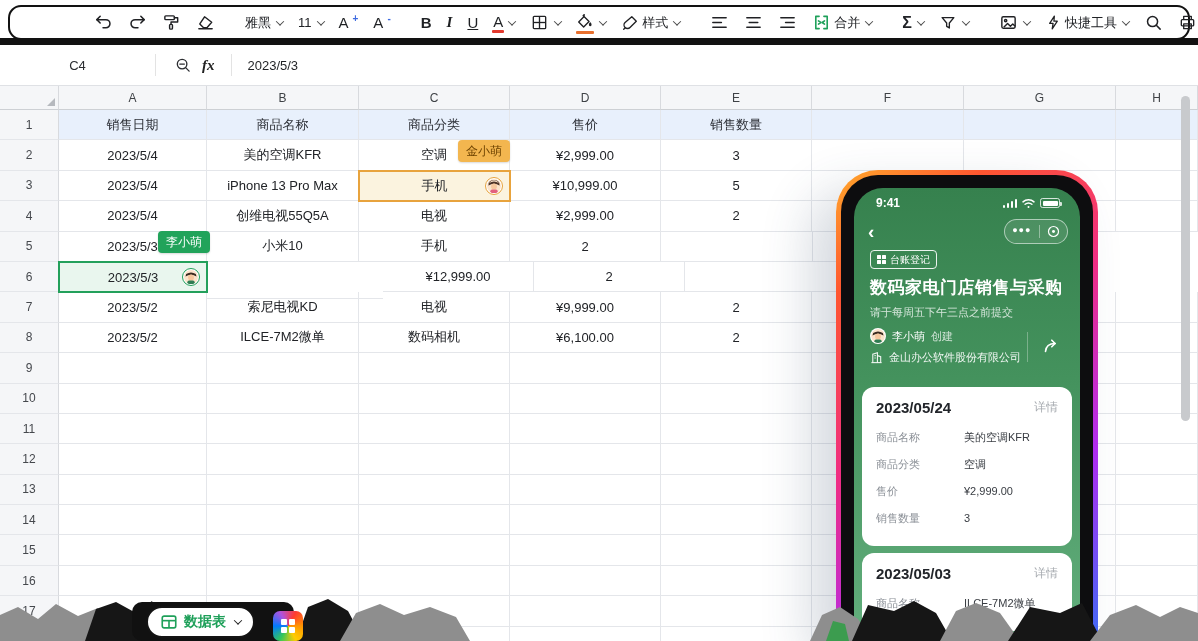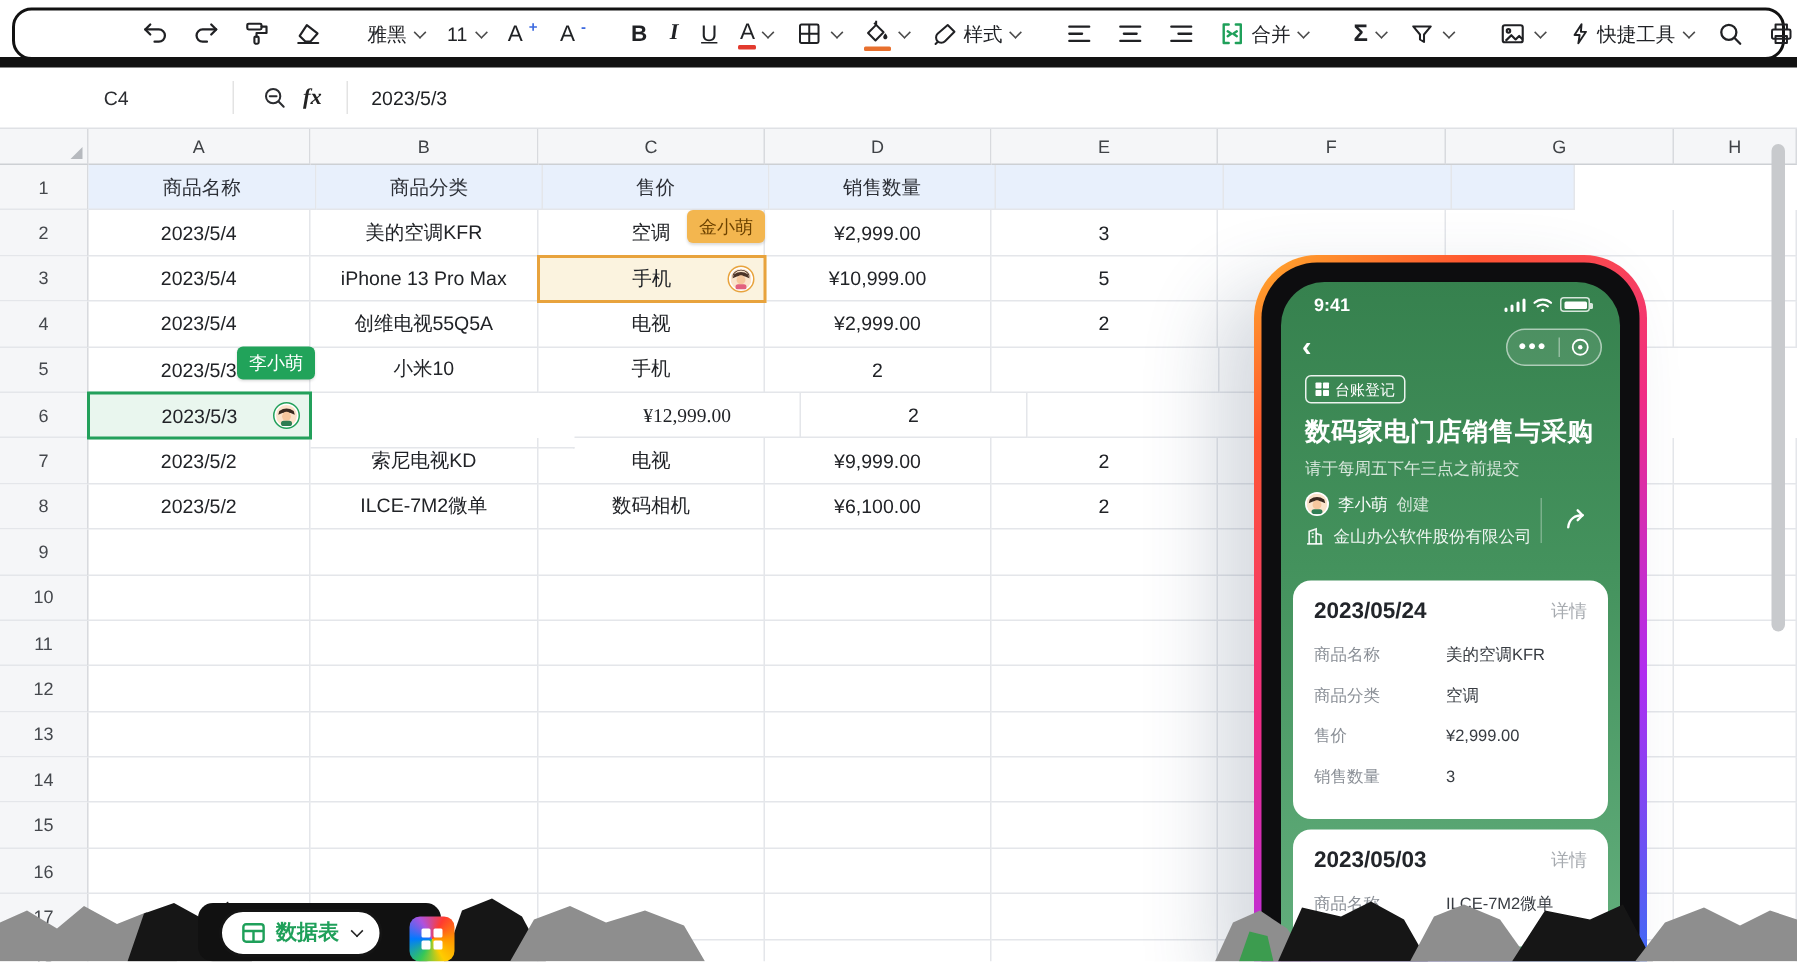--- a/index.html
+++ b/index.html
@@ -299,20 +299,21 @@
       <div class="colhdr" style="width: 151px;">C</div>
       <div class="colhdr" style="width: 151px;">D</div>
       <div class="colhdr" style="width: 151px;">E</div>
       <div class="colhdr" style="width: 152px;">F</div>
       <div class="colhdr" style="width: 152px;">G</div>
       <div class="colhdr" style="width: 82px;">H</div>
     </div>
   <div id="grid-body">
       <div class="grow hdrrow">
         <div class="rownum">1</div>
+        <div class="cell" style="width: 148px;">销售日期</div>
         <div class="cell" style="width: 152px;">商品名称</div>
         <div class="cell" style="width: 151px;">商品分类</div>
         <div class="cell" style="width: 151px;">售价</div>
         <div class="cell" style="width: 151px;">销售数量</div>
         <div class="cell" style="width: 152px;"></div>
         <div class="cell" style="width: 152px;"></div>
         <div class="cell" style="width: 82px;"></div>
       </div>
       <div class="grow">
         <div class="rownum">2</div>
@@ -354,21 +355,21 @@
         <div class="cell" style="width: 151px;">手机</div>
         <div class="cell" style="width: 151px;">2</div>
         <div class="cell" style="width: 152px;"></div>
         <div class="cell" style="width: 152px;"></div>
         <div class="cell" style="width: 82px;"></div>
       </div>
       <div class="grow">
         <div class="rownum">6</div>
         <div class="cell" style="width: 148px;">2023/5/3</div>
         <div class="cell" style="width: 176px; margin-top: 36px;">三星冰箱RF85</div>
-        <div class="cell" style="width: 151px; font-family: Liberation Serif, serif;">¥12,999.00</div>
+        <div class="cell" style="width: 151px;">¥12,999.00</div>
         <div class="cell" style="width: 151px;">2</div>
         <div class="cell" style="width: 152px;"></div>
         <div class="cell" style="width: 152px;"></div>
         <div class="cell" style="width: 82px;"></div>
       </div>
       <div class="grow">
         <div class="rownum">7</div>
         <div class="cell" style="width: 148px;">2023/5/2</div>
         <div class="cell" style="width: 152px;">索尼电视KD</div>
         <div class="cell" style="width: 151px;">电视</div>

